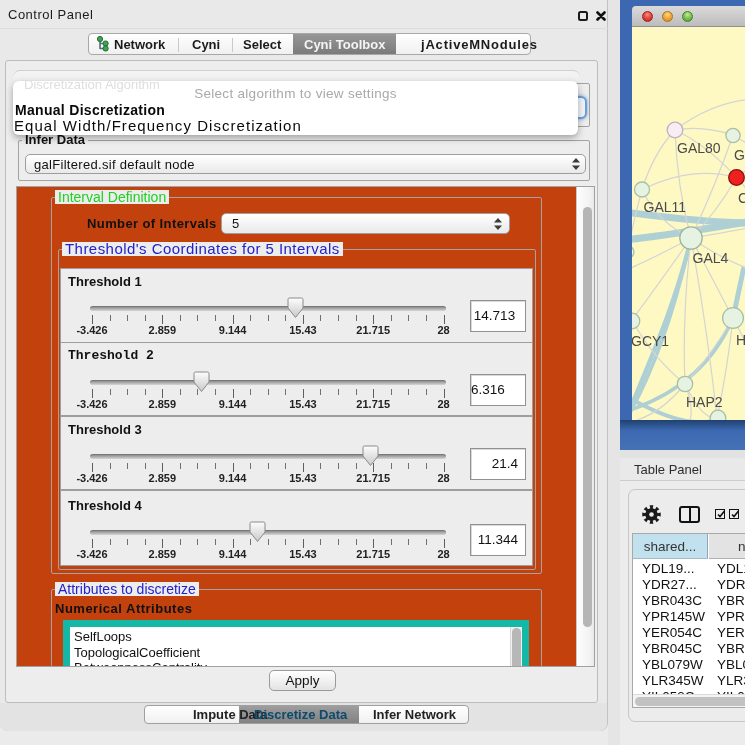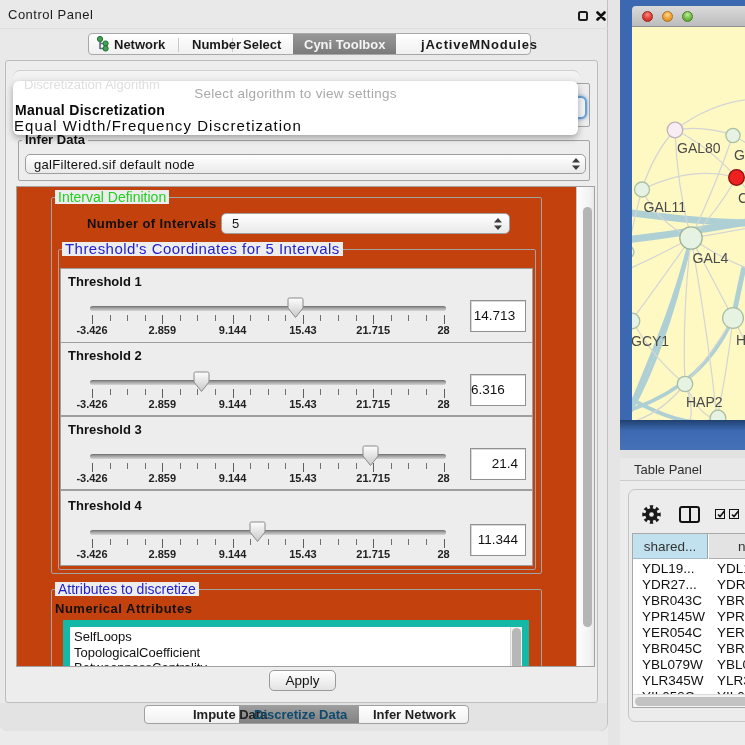--- a/index.html
+++ b/index.html
@@ -29,21 +29,21 @@
     <div class="abs" style="left:89px;top:4px;width:1px;height:14px;background:#c9c9c9;"></div>
     <div class="abs" style="left:143px;top:4px;width:1px;height:14px;background:#c9c9c9;"></div>
   </div>
   <svg class="abs" style="left:95px;top:35px;" width="16" height="18" viewBox="0 0 16 18">
     <path d="M5 5 L5 14 M5 8.5 L10 8.5 M5 13.5 L10 13.5" stroke="#5a6b80" stroke-width="1.6" fill="none"></path>
     <circle cx="5" cy="4" r="2.6" fill="#3fa351" stroke="#1f7031" stroke-width="1"></circle>
     <circle cx="10.6" cy="8.5" r="2.6" fill="#3fa351" stroke="#1f7031" stroke-width="1"></circle>
     <circle cx="10.6" cy="13.5" r="2.6" fill="#3fa351" stroke="#1f7031" stroke-width="1"></circle>
   </svg>
   <div class="abs" style="left:114px;top:37px;font-size:13px;font-weight:bold;color:#1b1b1b;">Network</div>
-  <div class="abs" style="left:192px;top:37px;font-size:13px;font-weight:bold;color:#1b1b1b;">Number</div>
+  <div class="abs" style="left:192px;top:37px;font-size:13px;font-weight:bold;color:#1b1b1b;">Cyni</div>
   <div class="abs" style="left:243px;top:37px;font-size:13px;font-weight:bold;color:#1b1b1b;">Select</div>
   <div class="abs" style="left:304px;top:37px;font-size:13px;font-weight:bold;color:#f4f4f4;">Cyni Toolbox</div>
   <div class="abs" style="left:400px;top:37px;font-size:13px;letter-spacing:0.8px;font-weight:bold;color:#1b1b1b;padding-left:21px;">jActiveMNodules</div>
 
   <div class="abs" style="left:5px;top:60px;width:593px;height:643px;background:#ededed;border:1px solid #bdbdbd;border-radius:3px;"></div>
   <div class="abs" style="left:12.5px;top:69.5px;width:567px;height:14px;border-top:1px solid #cfcfcf;border-radius:7px 7px 0 0;background:linear-gradient(#f4f4f4,#ededed);"></div>
 
   <div class="abs etched" style="left:18px;top:83px;width:572px;height:44px;"></div>
 
   <div class="abs" style="left:550px;top:96px;width:37px;height:23px;border-radius:6px;border:2.5px solid #6aa0d2;background:#f0f4f9;box-shadow:0 0 3px 1px rgba(110,160,215,.6);"></div>
@@ -97,21 +97,21 @@
   <div class="abs" style="left:141.6px;top:55px;width:60px;text-align:center;font-size:11px;font-weight:bold;color:#222;">9.144</div>
   <div class="abs" style="left:211.9px;top:55px;width:60px;text-align:center;font-size:11px;font-weight:bold;color:#222;">15.43</div>
   <div class="abs" style="left:282.2px;top:55px;width:60px;text-align:center;font-size:11px;font-weight:bold;color:#222;">21.715</div>
   <div class="abs" style="left:352.5px;top:55px;width:60px;text-align:center;font-size:11px;font-weight:bold;color:#222;">28</div>
   <svg class="abs" style="left:225.9px;top:28px;" width="17" height="22" viewBox="0 0 17 22">
             <path d="M2.5 1 h12 q1.5 0 1.5 1.5 v8.5 l-7.5 9.5 l-7.5 -9.5 v-8.5 q0 -1.5 1.5 -1.5 z" fill="url(#thg)" stroke="#8a8a8a" stroke-width="1"></path>
           </svg>
   <div class="abs" style="left:409px;top:31px;width:56px;height:32px;background:#fff;border:1px solid #919191;box-shadow:inset 1px 1px 0 #d9d9d9;font-size:13.5px;color:#111;text-align:center;line-height:30px;padding-right:7px;">14.713</div>
 </div>
 <div class="abs" style="left:60px;top:342.0px;width:473px;height:74.0px;background:#ededed;border:1px solid #9e9e9e;">
-  <div class="abs" style="left:7px;top:5px;font-size:13px;font-weight:bold;color:#111;">Threshold 2</div>
+  <div class="abs" style="left:7px;top:5px;font-size:13px;font-weight:bold;color:#111;font-family:Liberation Mono, monospace;">Threshold 2</div>
   <div class="abs" style="left:29px;top:37px;width:356px;height:5px;border-radius:2.5px;background:linear-gradient(#8d8d8d,#d6d6d6);border-top:1px solid #787878;"></div>
   <div class="abs" style="left:30.5px;top:46px;width:353px;height:6px;background:repeating-linear-gradient(to right,#6f6f6f 0 1px,transparent 1px 17.575px);"></div>
   <div class="abs" style="left:31.0px;top:46px;width:1px;height:9px;background:#5f5f5f;"></div>
   <div class="abs" style="left:101.3px;top:46px;width:1px;height:9px;background:#5f5f5f;"></div>
   <div class="abs" style="left:171.6px;top:46px;width:1px;height:9px;background:#5f5f5f;"></div>
   <div class="abs" style="left:241.9px;top:46px;width:1px;height:9px;background:#5f5f5f;"></div>
   <div class="abs" style="left:312.2px;top:46px;width:1px;height:9px;background:#5f5f5f;"></div>
   <div class="abs" style="left:382.5px;top:46px;width:1px;height:9px;background:#5f5f5f;"></div>
   <div class="abs" style="left:1.0px;top:55px;width:60px;text-align:center;font-size:11px;font-weight:bold;color:#222;">-3.426</div>
   <div class="abs" style="left:71.3px;top:55px;width:60px;text-align:center;font-size:11px;font-weight:bold;color:#222;">2.859</div>

